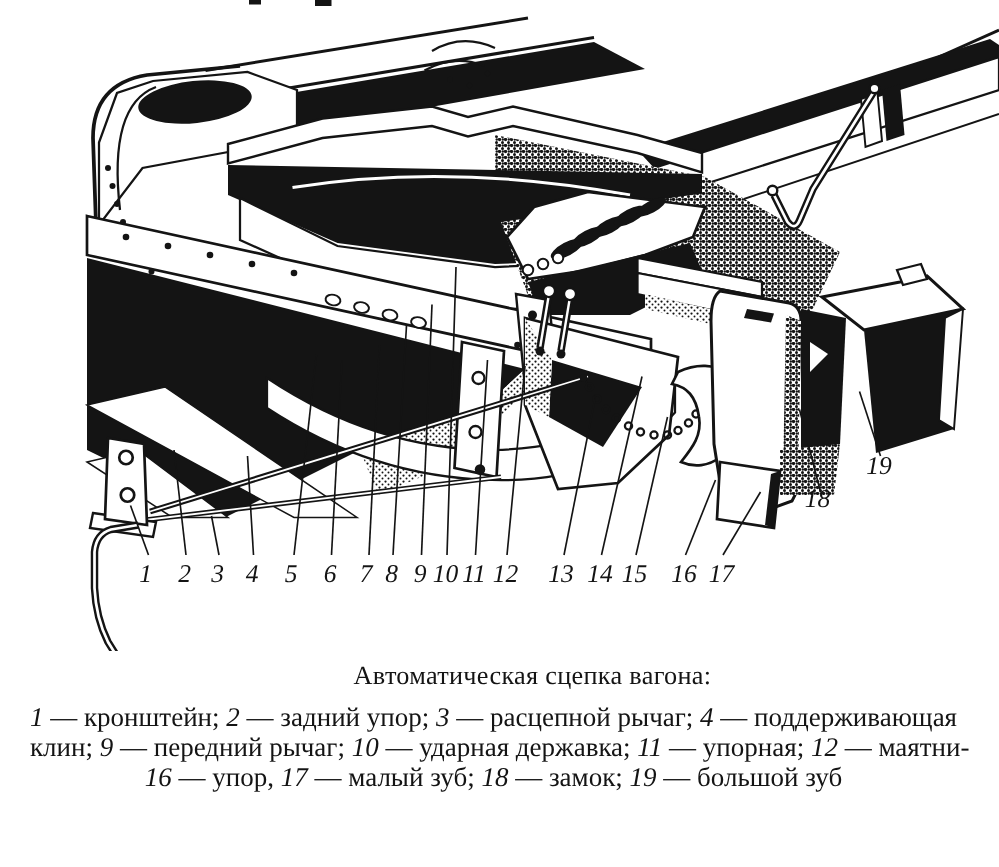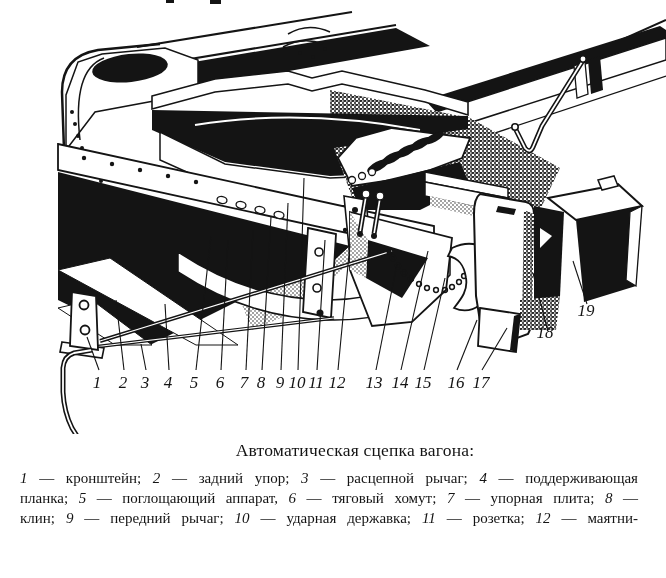--- a/index.html
+++ b/index.html
@@ -2,21 +2,21 @@
 <html><head>
 <meta charset="utf-8">
 <style>
   html,body{margin:0;padding:0;background:#fff;}
   #page{position:relative;width:666px;height:578px;background:#fff;overflow:hidden;
         font-family:"Liberation Serif", serif;color:#141414;}
   #art{position:absolute;left:0;top:0;}
   .num-label{font-family:"Liberation Serif", serif;font-style:italic;font-size:17px;fill:#141414;}
   #cap-title{position:absolute;left:0;top:440px;width:616px;text-align:center;
              padding-left:94px;box-sizing:border-box;font-size:17.5px;letter-spacing:.2px;}
-  #cap-legend{position:absolute;left:20px;top:468px;width:618px;font-size:15px;line-height:20.1px;}
+  #cap-legend{position:absolute;left:20px;top:468px;width:618px;font-size:18px;line-height:20.1px;}
   .cap-line{white-space:nowrap;}
   .cap-line.justify{text-align:justify;text-align-last:justify;-moz-text-align-last:justify;}
   .cap-line.center{text-align:center;}
   .cap-line .num{font-style:italic;}
   svg text{user-select:none;}
 </style>
 </head>
 <body>
 
 <div id="page">
@@ -268,17 +268,17 @@
         <line x1="547" y1="328" x2="533" y2="273" stroke="#141414" stroke-width="1.1"></line>
         <text x="545" y="338" text-anchor="middle" class="num-label">18</text>
         <line x1="587" y1="304" x2="573" y2="261" stroke="#141414" stroke-width="1.1"></line>
         <text x="586" y="316" text-anchor="middle" class="num-label">19</text>
       </g>
 </svg>
 
 <div id="cap-title">Автоматическая сцепка вагона:</div>
 <div id="cap-legend">
       <div class="cap-line justify"><span class="num">1</span><span> — кронштейн; </span><span class="num">2</span><span> — задний упор; </span><span class="num">3</span><span> — расцепной рычаг; </span><span class="num">4</span><span> — поддерживающая</span></div>
-      <div class="cap-line justify"><span>планка; </span><span class="num">5</span><span> — поглощающий аппарат, </span><span class="num">6</span><span> — тяговый хомут; </span><span class="num">7</span><span> — упорная плита; </span><span class="num">8</span><span> —</span></div>
-      <div class="cap-line justify"><span>клин; </span><span class="num">9</span><span> — передний рычаг; </span><span class="num">10</span><span> — ударная державка; </span><span class="num">11</span><span> — розетка; </span><span class="num">12</span><span> — маятни-</span></div>
+      <div class="cap-line justify"><span>клин; </span><span class="num">9</span><span> — передний рычаг; </span><span class="num">10</span><span> — ударная державка; </span><span class="num">11</span><span> — упорная; </span><span class="num">12</span><span> — маятни-</span></div>
+      <div class="cap-line center"><span class="num">16</span><span> — упор, </span><span class="num">17</span><span> — малый зуб; </span><span class="num">18</span><span> — замок; </span><span class="num">19</span><span> — большой зуб</span></div>
     </div>
 
 </div>
 
 </body></html>

